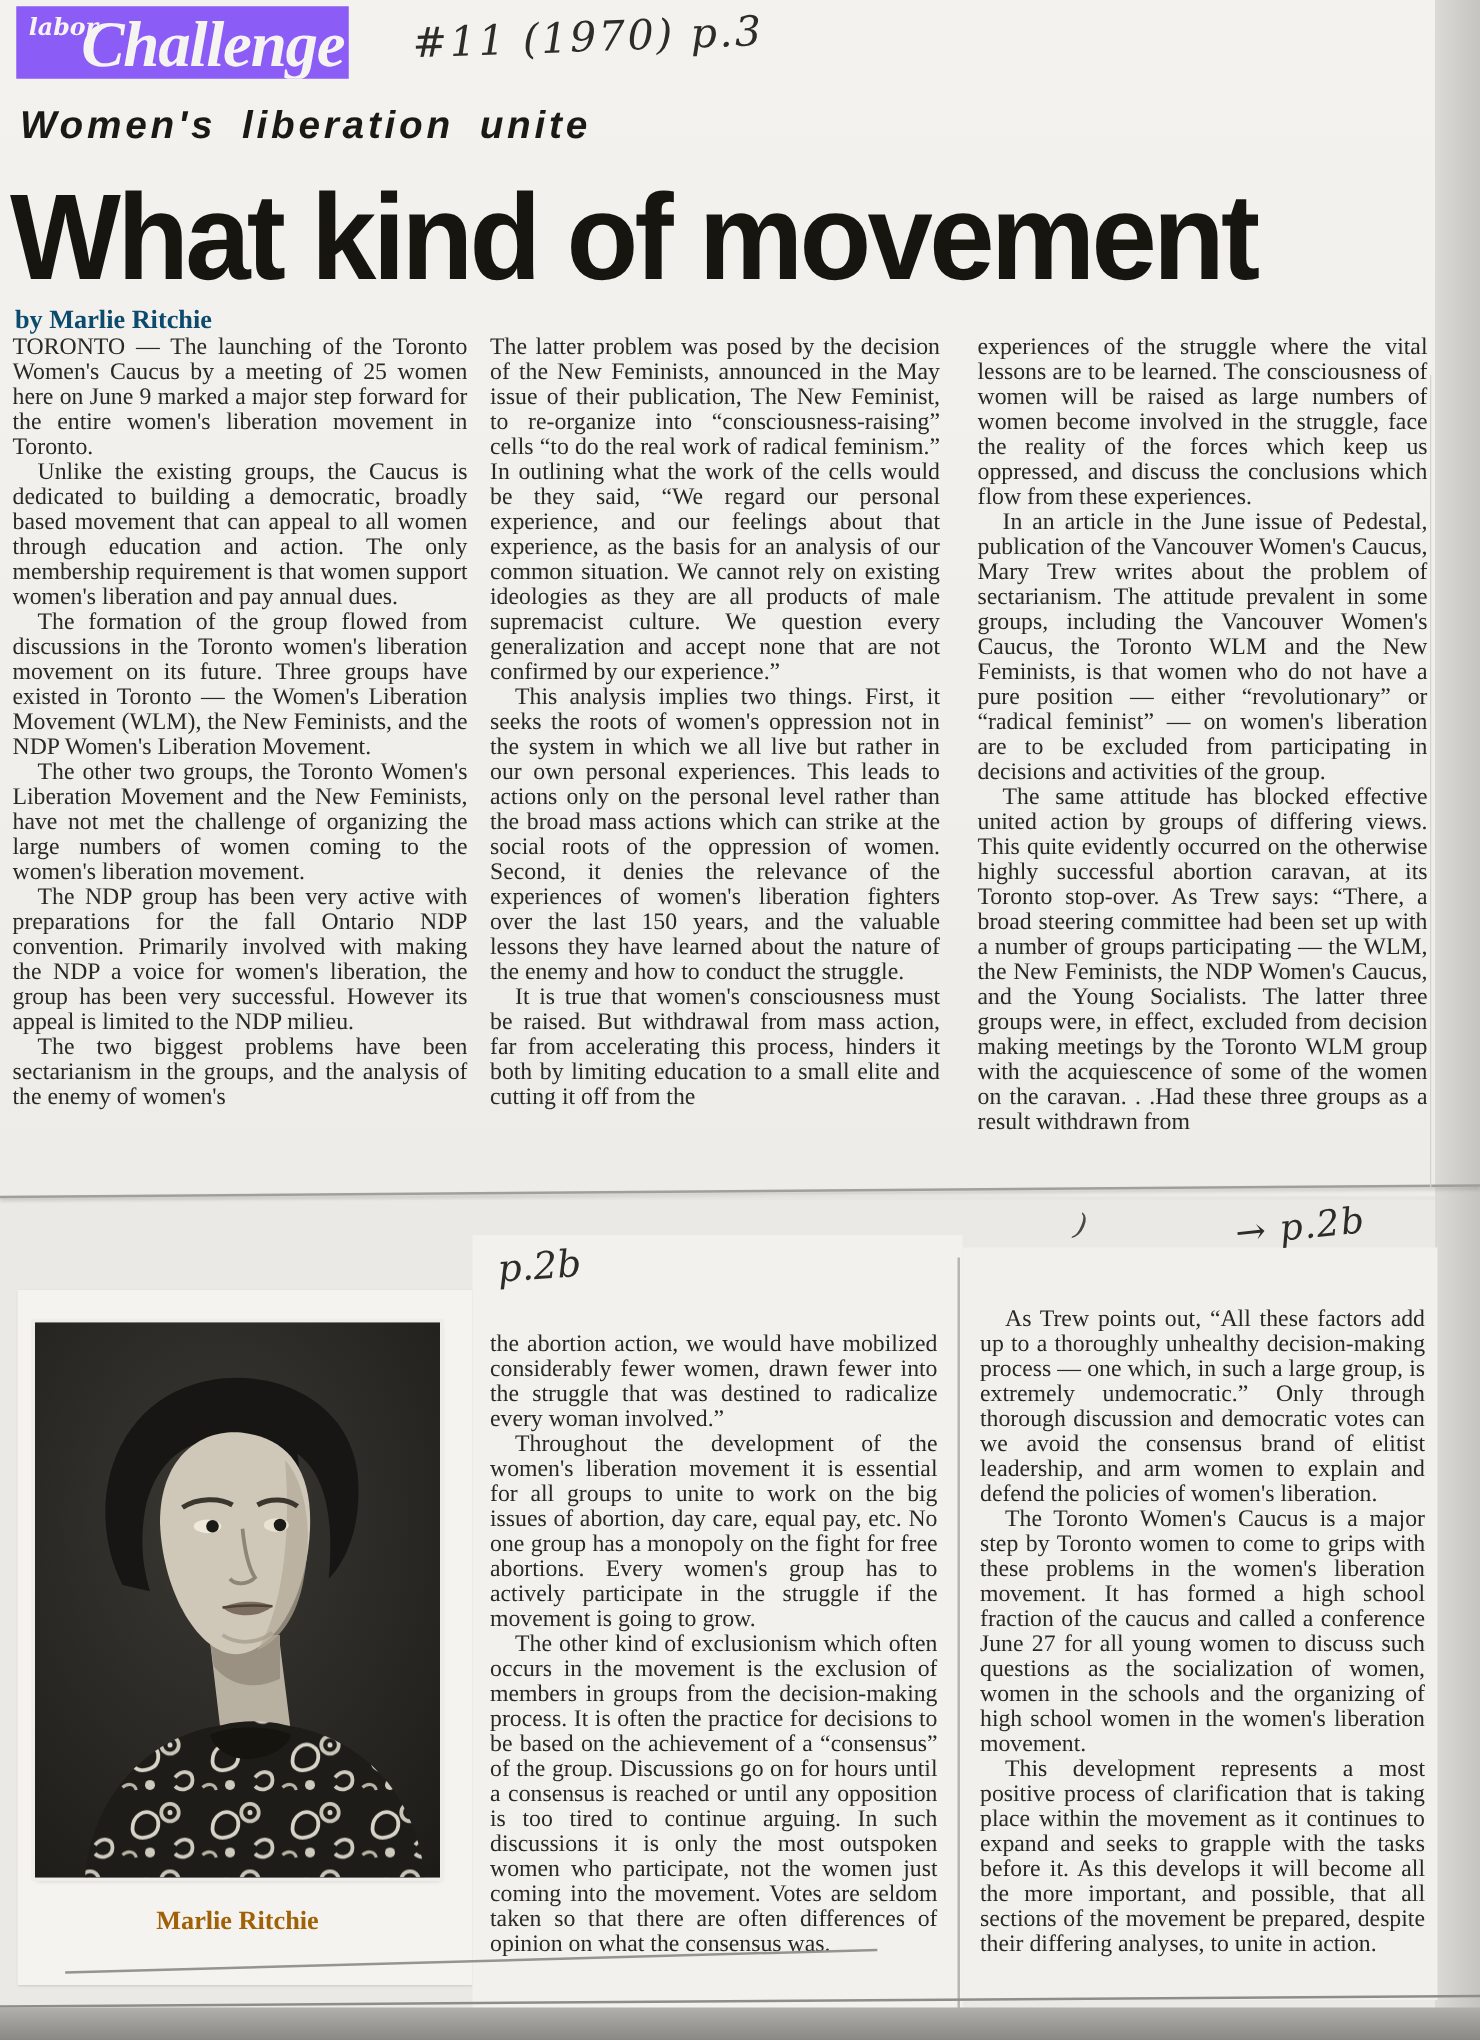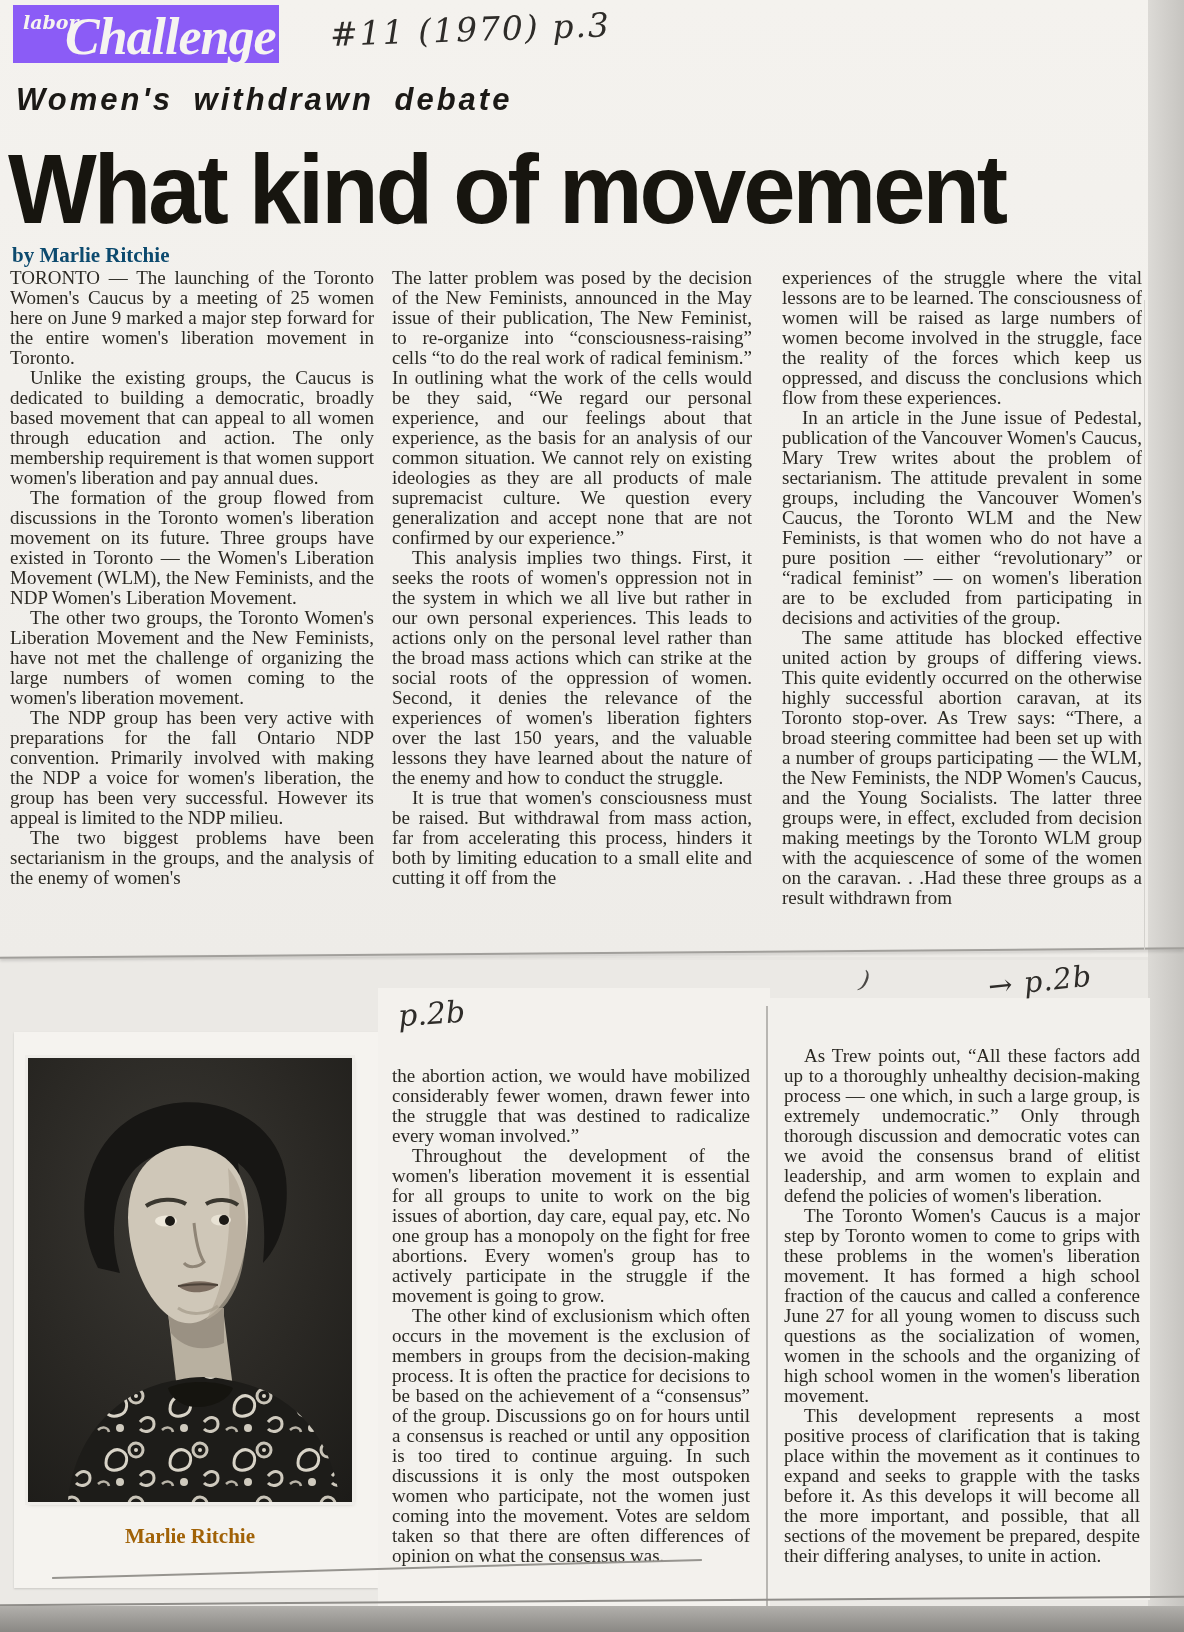--- a/index.html
+++ b/index.html
@@ -61,21 +61,21 @@
 <div class="abs clip-photo"></div>
 <div class="abs clip-col2"></div>
 <div class="abs clip-col3"></div>
 
 <div class="abs masthead">
   <span class="labor">labor</span>
   <span class="challenge">Challenge</span>
 </div>
 <div class="abs hand issue-note">#11 (1970) p.3</div>
 
-<div class="abs kicker">Women's withdrawn debate</div>
+<div class="abs kicker">Women's liberation unite</div>
 <div class="abs headline">What kind of movement</div>
 <div class="abs byline">by Marlie Ritchie</div>
 
 <div class="abs col t-col1">
   <p>TORONTO — The launching of the Toronto Women's Caucus by a meeting of 25 women here on June 9 marked a major step forward for the entire women's liberation movement in Toronto.</p>
   <p>Unlike the existing groups, the Caucus is dedicated to building a democratic, broadly based movement that can appeal to all women through education and action. The only membership requirement is that women support women's liberation and pay annual dues.</p>
   <p>The formation of the group flowed from discussions in the Toronto women's liberation movement on its future. Three groups have existed in Toronto — the Women's Liberation Movement (WLM), the New Feminists, and the NDP Women's Liberation Movement.</p>
   <p>The other two groups, the Toronto Women's Liberation Movement and the New Feminists, have not met the challenge of organizing the large numbers of women coming to the women's liberation movement.</p>
   <p>The NDP group has been very active with preparations for the fall Ontario NDP convention. Primarily involved with making the NDP a voice for women's liberation, the group has been very successful. However its appeal is limited to the NDP milieu.</p>
   <p>The two biggest problems have been sectarianism in the groups, and the analysis of the enemy of women's</p>

